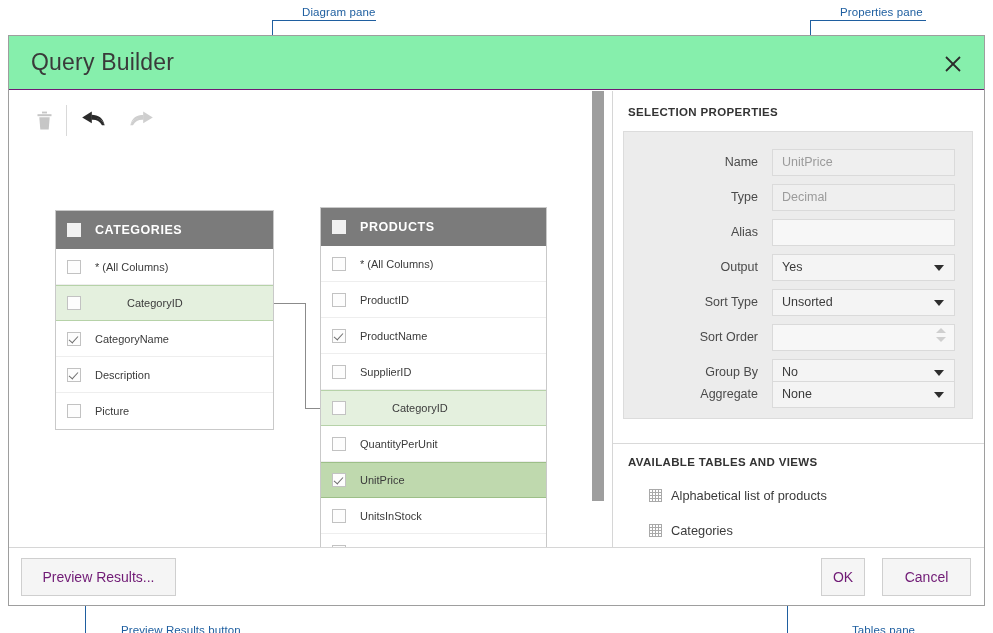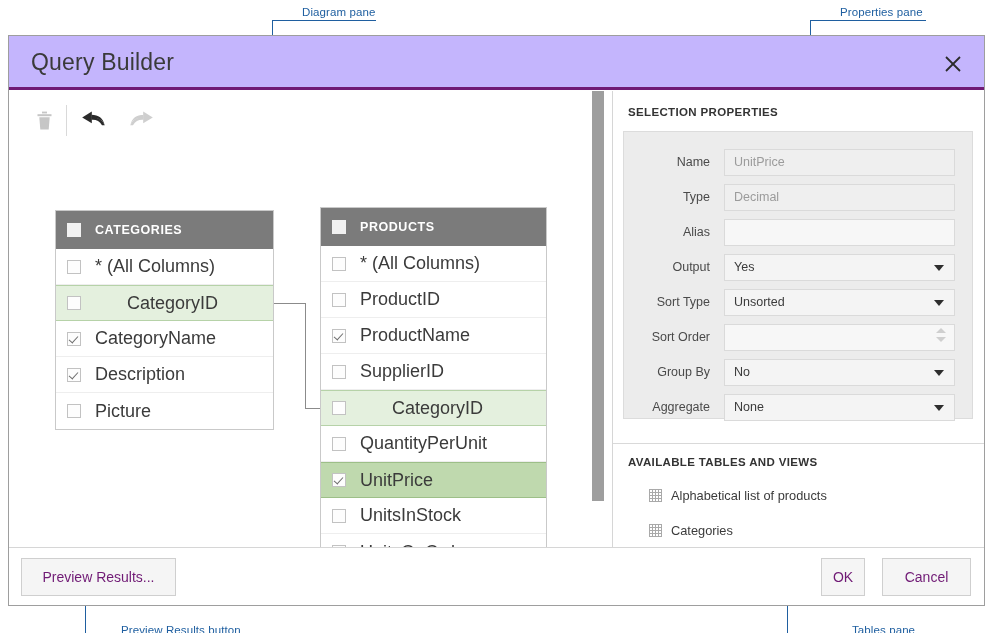--- a/index.html
+++ b/index.html
@@ -31,22 +31,22 @@
   .dialog {
     position: absolute;
     left: 8px; top: 27px;
     width: 977px; height: 571px;
     background: #ffffff;
     border: 1px solid #9e9e9e;
   }
   .titlebar {
     position: relative;
     height: 54px;
-    border-bottom: 3px solid #701a75;
-    background: #c4b5fd;
+    border-bottom: 1px solid #701a75;
+    background: #86efac;
   }
   .title-text {
     position: absolute; left: 22px; top: 13px;
     font-size: 23px; color: #3a3a3a; font-weight: 400;
     letter-spacing: .2px;
   }
   .close-btn {
     position: absolute; right: 15px; top: 13px;
     width: 32px; height: 30px;
     display: flex; align-items: center; justify-content: center;
@@ -104,21 +104,21 @@
     font-size: 12.5px;
     font-weight: bold;
     letter-spacing: .55px;
   }
   .qtable-head .cb { margin-right: 14px; }
   .qrow {
     height: 36px;
     display: flex; align-items: center;
     padding-left: 11px;
     border-bottom: 1px solid #eeeeee;
-    font-size: 18px;
+    font-size: 11px;
     color: #3b3b3b;
     background: #fff;
   }
   .qrow:last-child { border-bottom: none; }
   .qrow .cb { margin-right: 14px; }
   .qrow.joined { background: #e4f0de; border-top: 1px solid #b6d2a8; border-bottom: 1px solid #b6d2a8; gap: 32px; }
   .qrow.selected { background: #bfd9ae; border-top: 1px solid #9dbf88; border-bottom: 1px solid #9dbf88; }
 
   .cb {
     width: 14px; height: 14px;
@@ -160,21 +160,21 @@
   }
   .prop-head { position: absolute; left: 15px; top: 15px; }
   .prop-box {
     position: absolute; left: 10px; top: 40px; right: 11px;
     height: 288px;
     background: #ececec;
     border: 1px solid #dcdcdc;
   }
   .prop-row {
     position: absolute; left: 0; right: 0; height: 28px;
-    display: flex; align-items: center;
+    display: flex; align-items: center; padding-left: 48px;
   }
   .prop-label {
     width: 100px; text-align: right; padding-right: 14px;
     font-size: 12.5px; color: #4a4a4a;
   }
   .prop-field {
     position: relative;
     flex: 1; margin-right: 17px;
     height: 27px;
     background: #f4f4f4;
@@ -442,21 +442,21 @@
           </div>
 
           <div class="prop-row" style="top:226px;">
             <div class="prop-label">Group By</div>
             <div class="prop-field">
               <span>No</span>
               <span class="caret"></span>
             </div>
           </div>
 
-          <div class="prop-row" style="top:261px;">
+          <div class="prop-row" style="top:248px;">
             <div class="prop-label">Aggregate</div>
             <div class="prop-field">
               <span>None</span>
               <span class="caret"></span>
             </div>
           </div>
         </div>
 
         <div class="tables-sep"></div>
 

